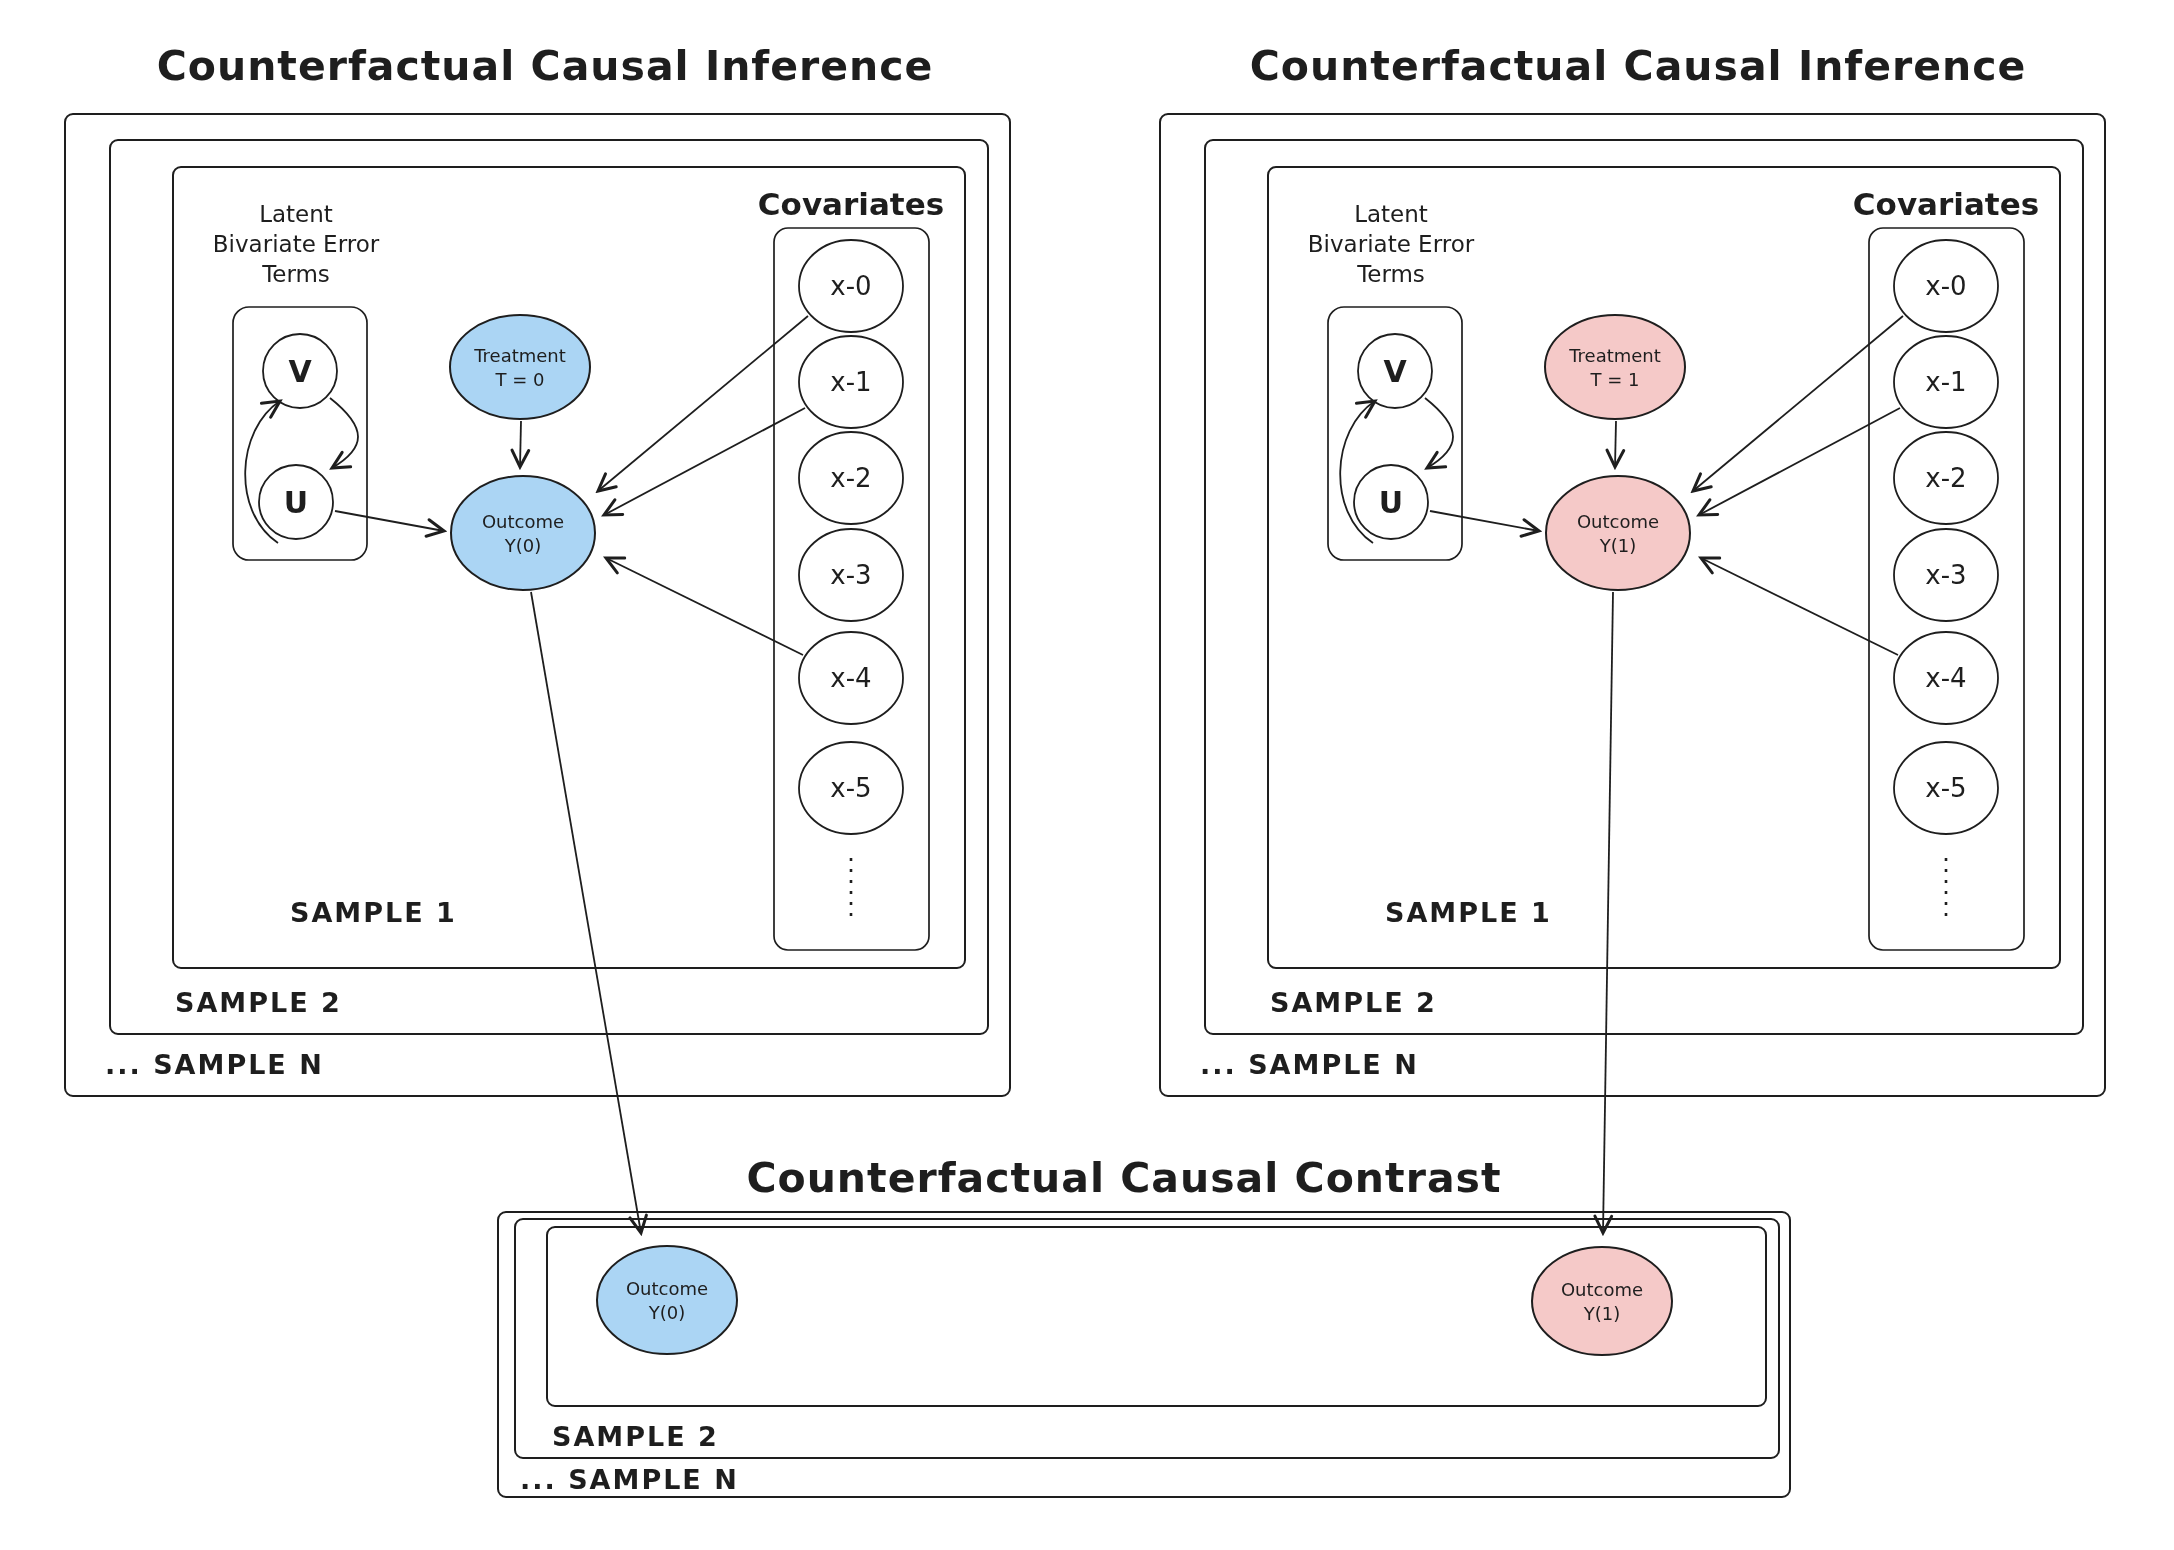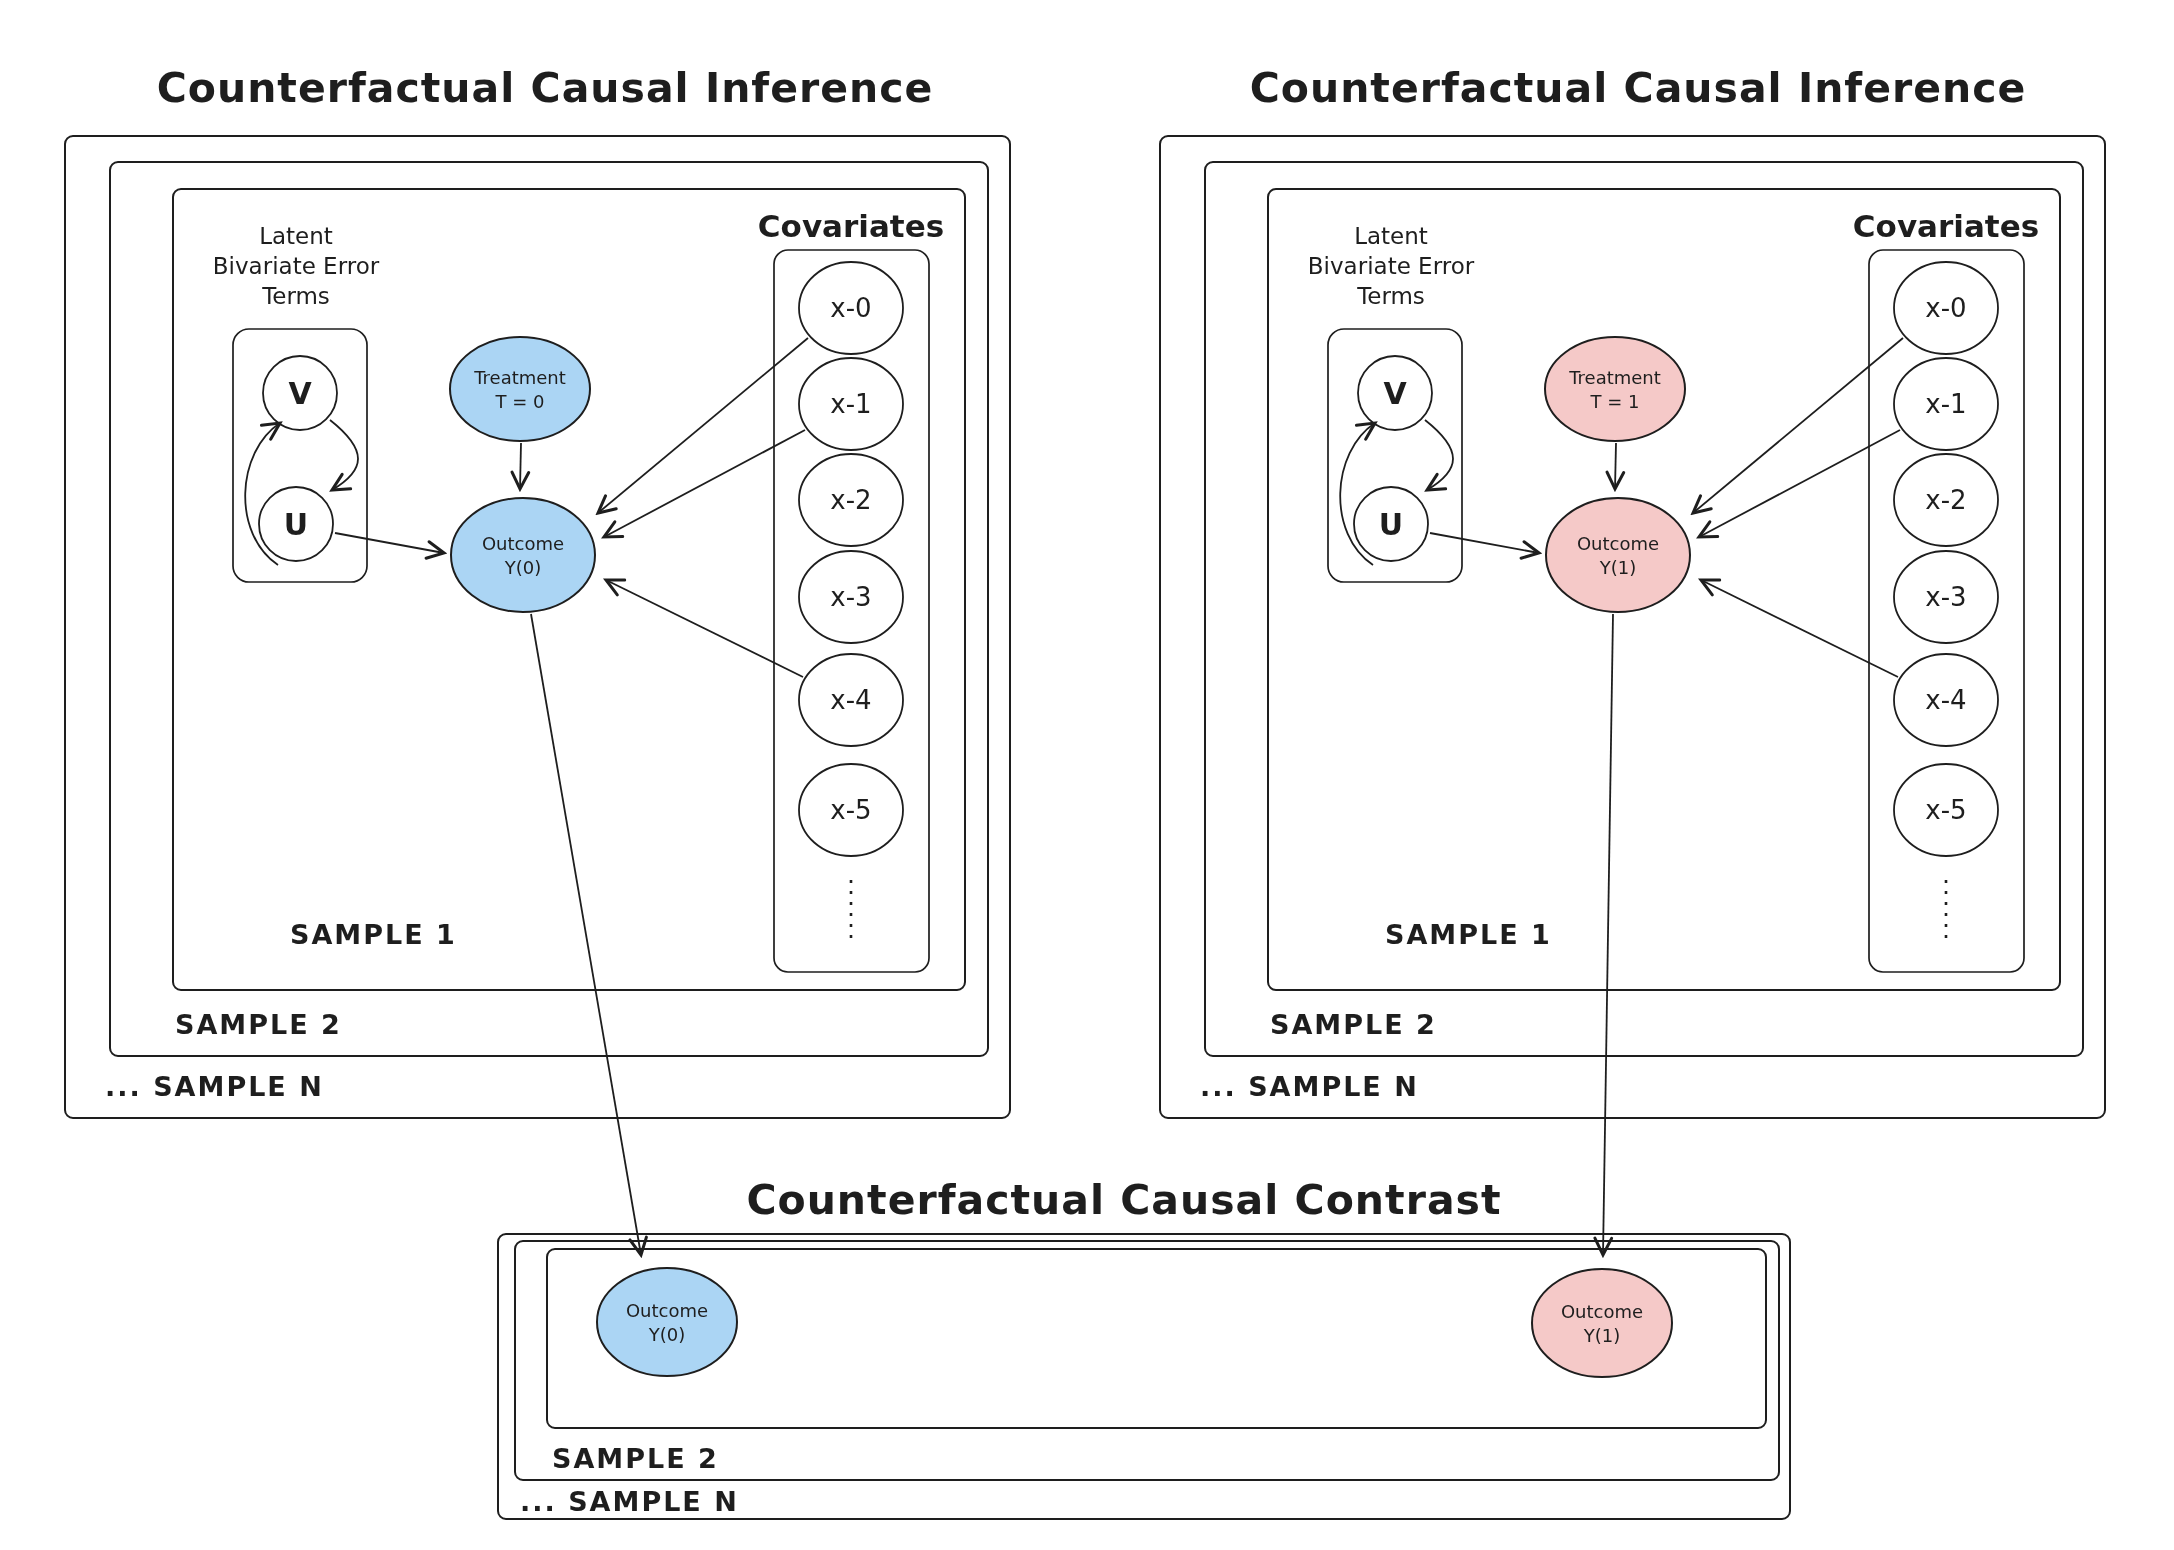--- a/index.html
+++ b/index.html
@@ -1,16 +1,16 @@
 <!DOCTYPE html>
 <html><head>
 <meta charset="utf-8">
 <style>
   html,body{margin:0;padding:0;background:#ffffff;}
-  .stage{position:relative;width:2174px;height:1520px;background:#ffffff;font-family:"DejaVu Sans",sans-serif;margin-top:22px;}
+  .stage{position:relative;width:2174px;height:1520px;background:#ffffff;font-family:"DejaVu Sans",sans-serif;}
   svg{display:block;}
   
   .box{fill:none;stroke:#1e1e1e;stroke-width:2;}
   .box-thin{fill:none;stroke:#1e1e1e;stroke-width:1.7;}
   .circle{fill:#ffffff;stroke:#1e1e1e;stroke-width:1.8;}
   .node-blue{fill:#abd5f4;stroke:#1e1e1e;stroke-width:2;}
   .node-pink{fill:#f5c9c8;stroke:#1e1e1e;stroke-width:2;}
   .arrow{fill:none;stroke:#1e1e1e;stroke-width:1.8;}
   .dots{fill:none;stroke:#1e1e1e;stroke-width:2.6;stroke-dasharray:3 8;}
   

